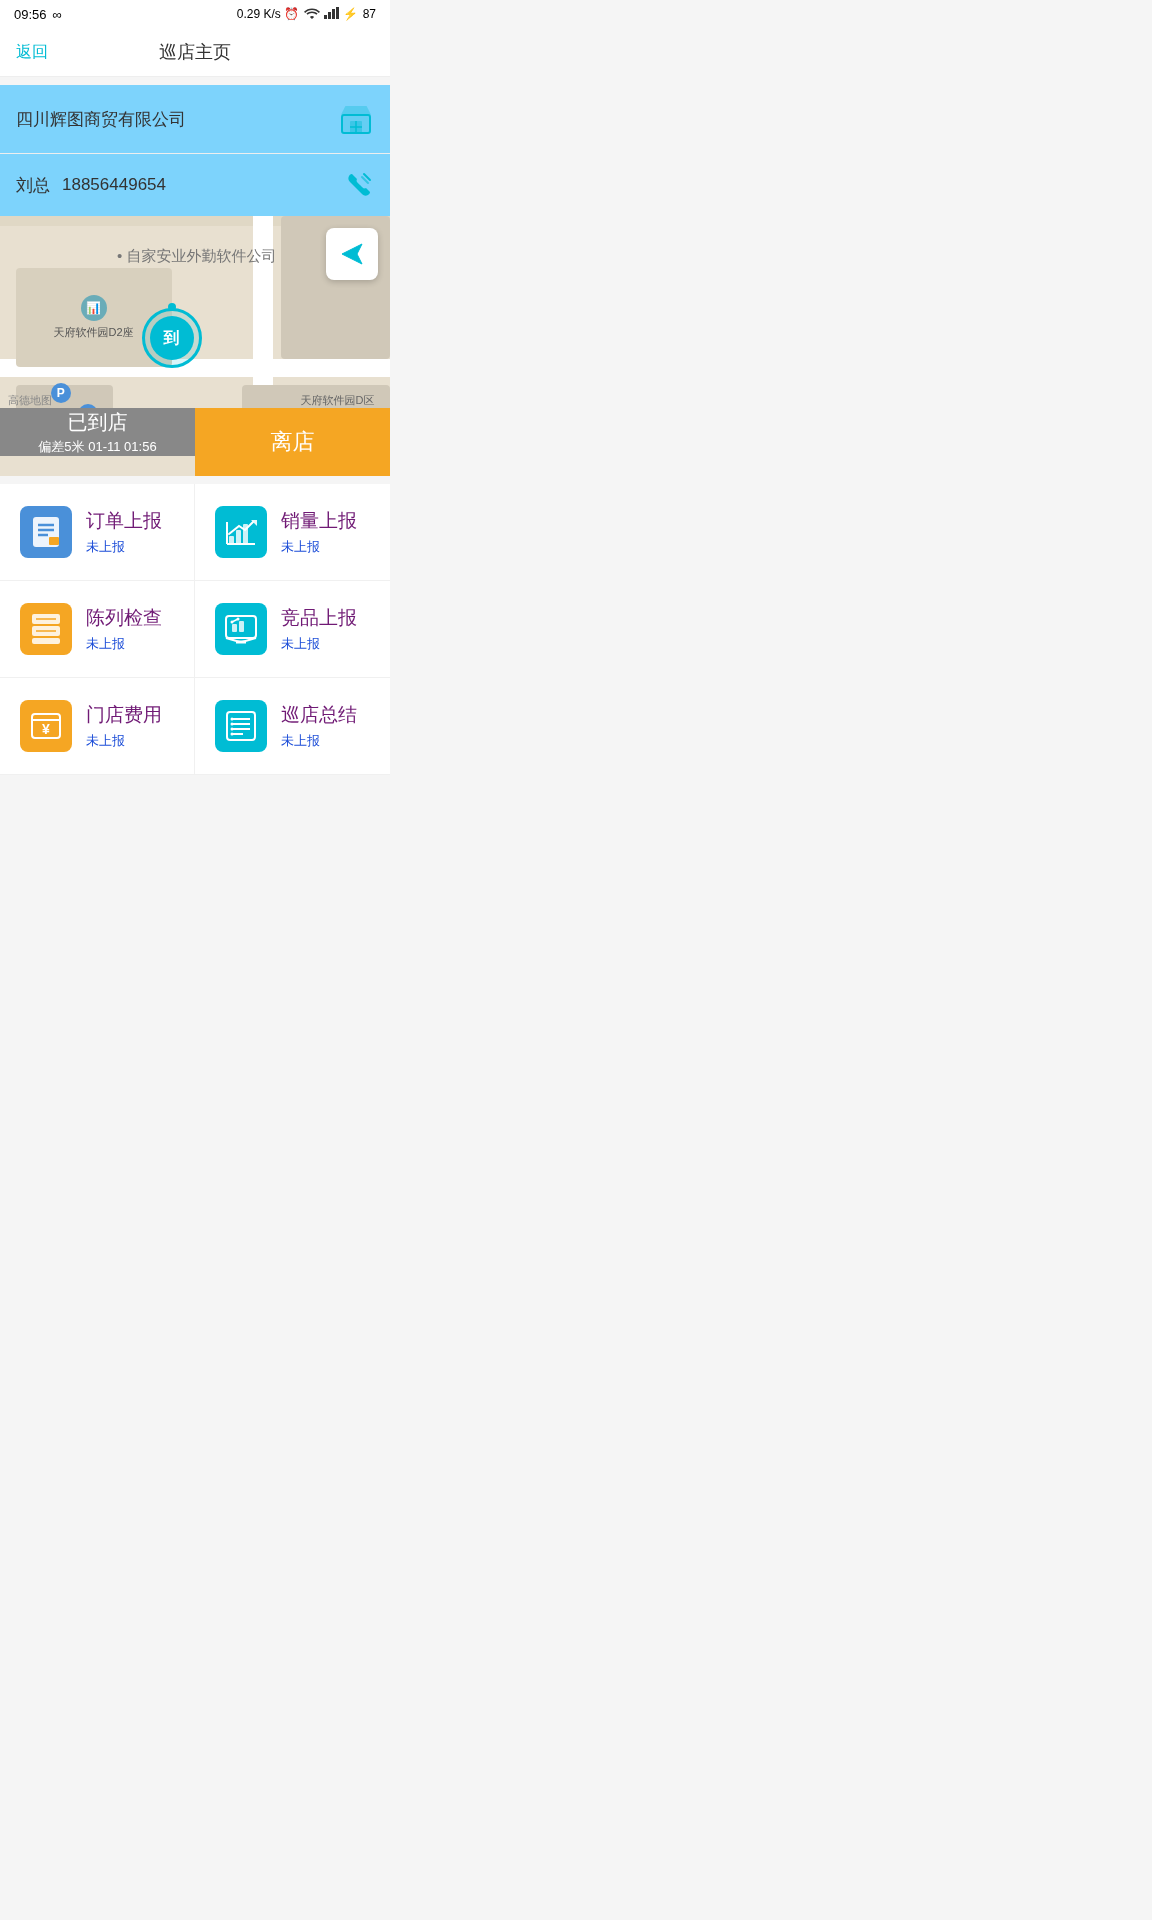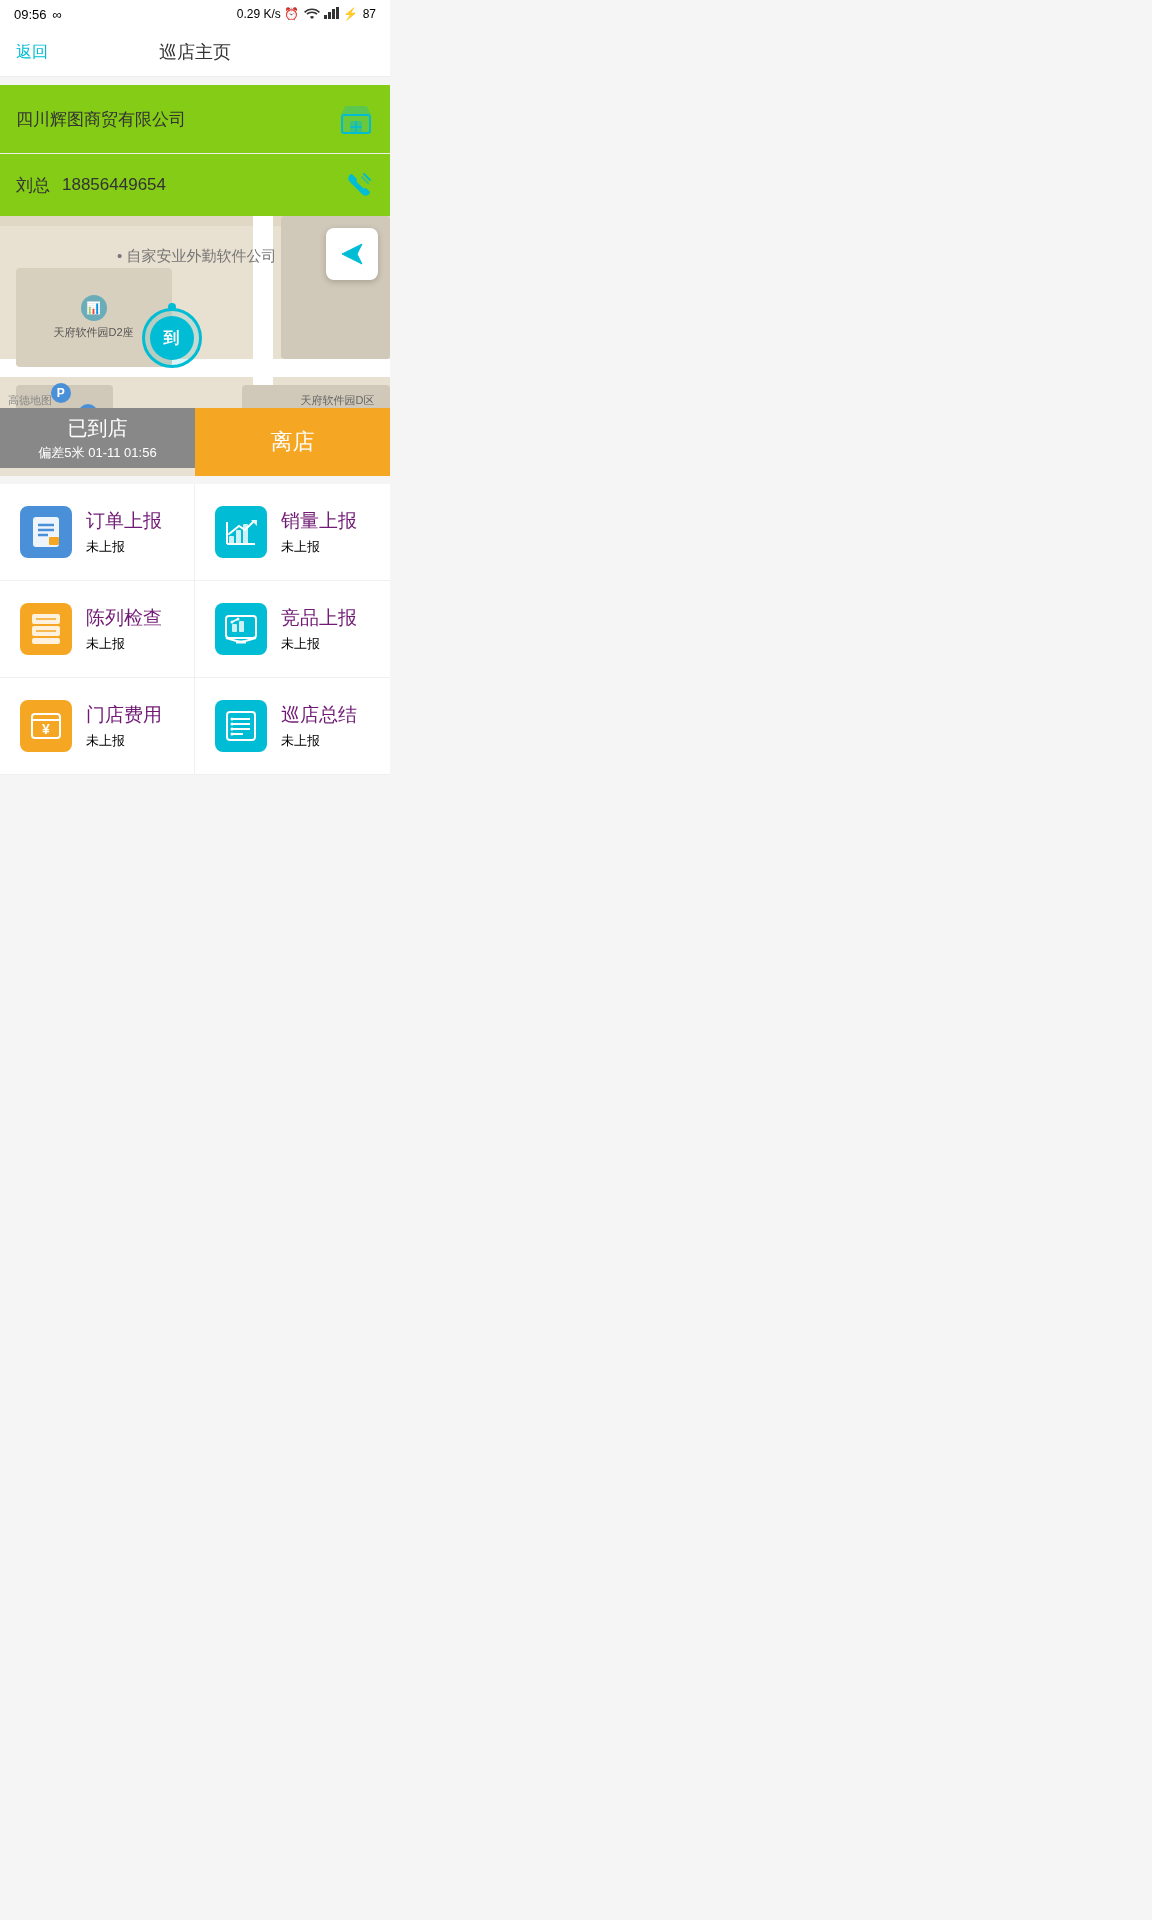--- a/index.html
+++ b/index.html
@@ -44,21 +44,21 @@
       cursor: pointer;
     }
     .header-title {
       font-size: 18px;
       color: #333;
       font-weight: 500;
     }
 
     
     .info-section {
-      background: #84cc16;
+      background: #7dd3fc;
       margin-top: 8px;
     }
     .company-row {
       display: flex;
       align-items: center;
       justify-content: space-between;
       padding: 16px 16px;
       border-bottom: 1px solid #eee;
     }
     .company-name {
@@ -200,21 +200,21 @@
     }
     .arrive-btn {
       flex: 1;
       background: #888;
       color: #fff;
       padding: 0 0;
       display: flex;
       flex-direction: column;
       align-items: center;
       justify-content: center;
-      height: 60px;
+      height: 48px;
       cursor: pointer;
     }
     .arrive-btn .main-text {
       font-size: 20px;
       font-weight: 500;
     }
     .arrive-btn .sub-text {
       font-size: 13px;
       margin-top: 2px;
     }
@@ -258,21 +258,21 @@
       justify-content: center;
       flex-shrink: 0;
     }
     .icon-blue { background: #4a90d9; }
     .icon-teal { background: #00bcd4; }
     .icon-orange { background: #f5a623; }
     .icon-cyan { background: #00bcd4; }
 
     .menu-text { display: flex; flex-direction: column; gap: 4px; }
     .menu-label { font-size: 19px; color: #701a75; font-weight: 400; }
-    .menu-status { font-size: 13px; color: #000000; }
+    .menu-status { font-size: 13px; color: #1d4ed8; }
   </style>
 </head>
 <body>
 
 <div class="status-bar">
   <div class="status-left">
     <span>09:56</span>
     <span>∞</span>
   </div>
   <div class="status-right">

